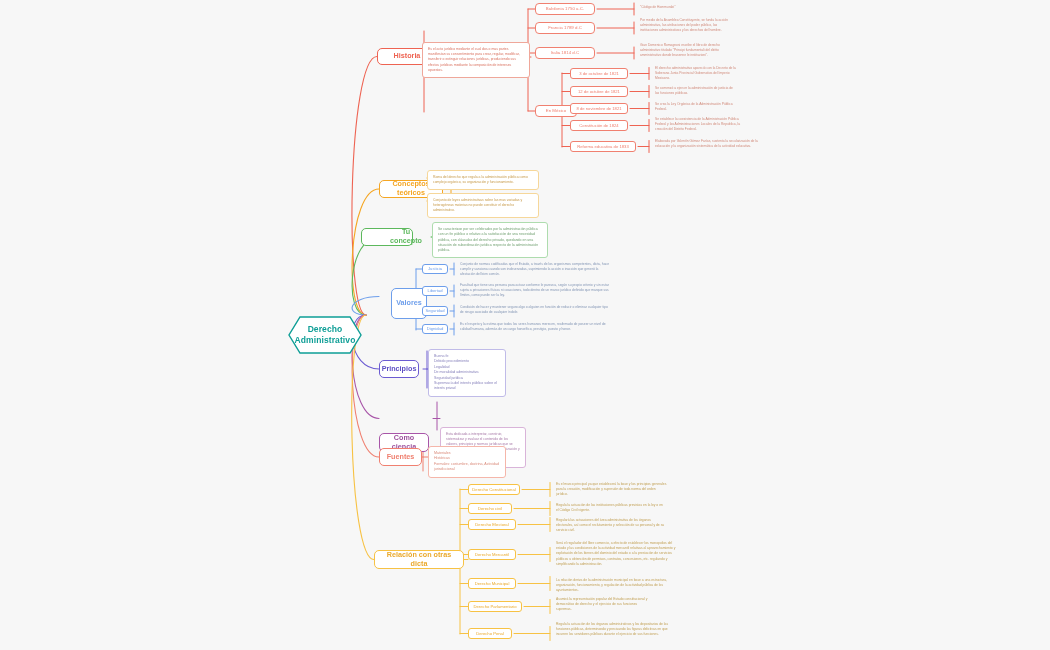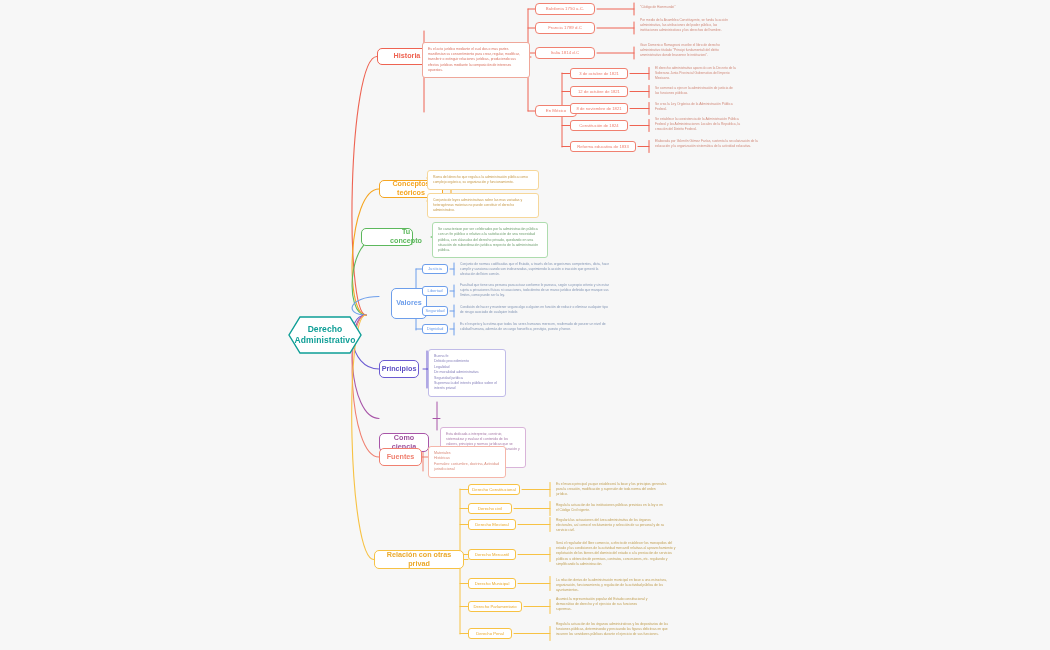--- a/index.html
+++ b/index.html
@@ -249,21 +249,21 @@
         <span>Como ciencia</span>
       </div>
       <div class="note c-magenta" style="left: 440px; top: 403px; width: 86px; font-size: 3.4px;">Esta dedicada a interpretar, construir, sistematizar y evaluar el contenido de los valores, principios y normas jurídicas que se encargan de regular la estructura, organización y funcionamiento del mencionado público administrativo.</div>
       <div class="pill l1 c-salmon" style="left: 379px; top: 448px; width: 43px; height: 18px;">
         <span>Fuentes</span>
       </div>
       <div class="note c-salmon" style="left: 428px; top: 446px; width: 78px; font-size: 3.6px; white-space: pre-line;">Materiales
 Históricas
 Formales: costumbre, doctrina, Actividad jurisdiccional</div>
       <div class="pill l1 c-amber" style="left: 374px; top: 550px; width: 90px; height: 19px;">
-        <span>Relación con otras privad</span>
+        <span>Relación con otras dicta</span>
       </div>
       <div class="pill l2b c-amber" style="left: 468px; top: 484px; width: 52px; height: 11px;">
         <span>Derecho Constitucional</span>
       </div>
       <div class="plain c-amber" style="left: 556px; top: 482px; width: 112px; font-size: 3.35px;">Es el marco principal ya que establecerá la base y los principios generales para la creación, modificación y supresión de toda norma del orden jurídico.</div>
       <div class="pill l2b c-amber" style="left: 468px; top: 503px; width: 44px; height: 11px;">
         <span>Derecho civil</span>
       </div>
       <div class="plain c-amber" style="left: 556px; top: 503px; width: 108px; font-size: 3.35px;">Regula la actuación de las instituciones públicas previstas en la ley o en el Código Civil vigente.</div>
       <div class="pill l2b c-amber" style="left: 468px; top: 519px; width: 48px; height: 11px;">

